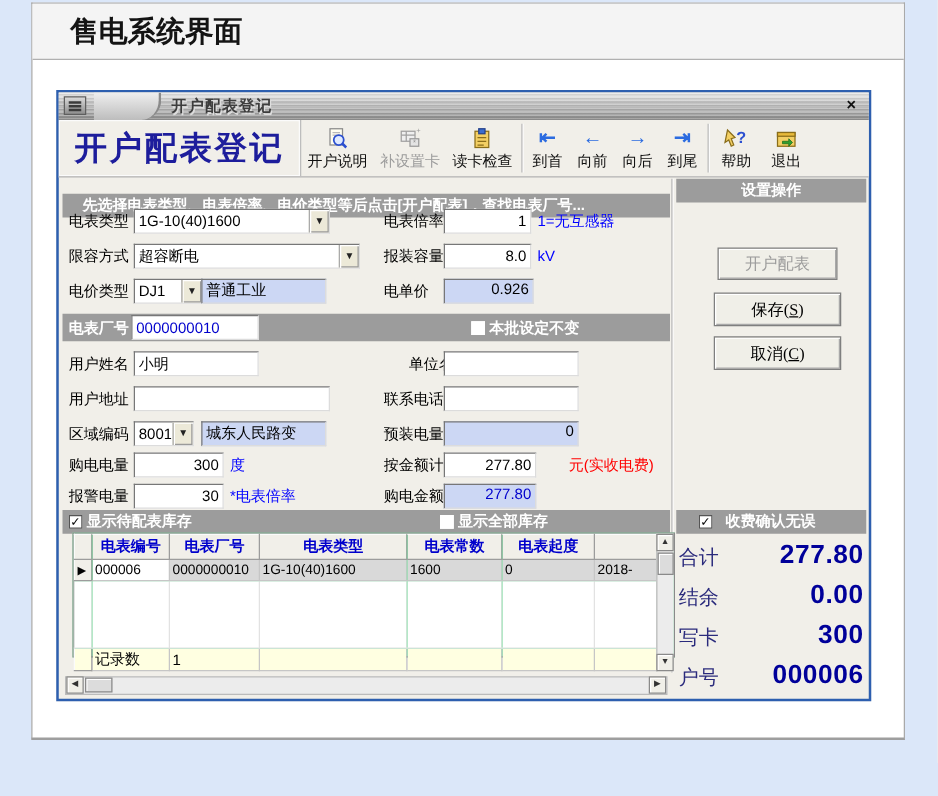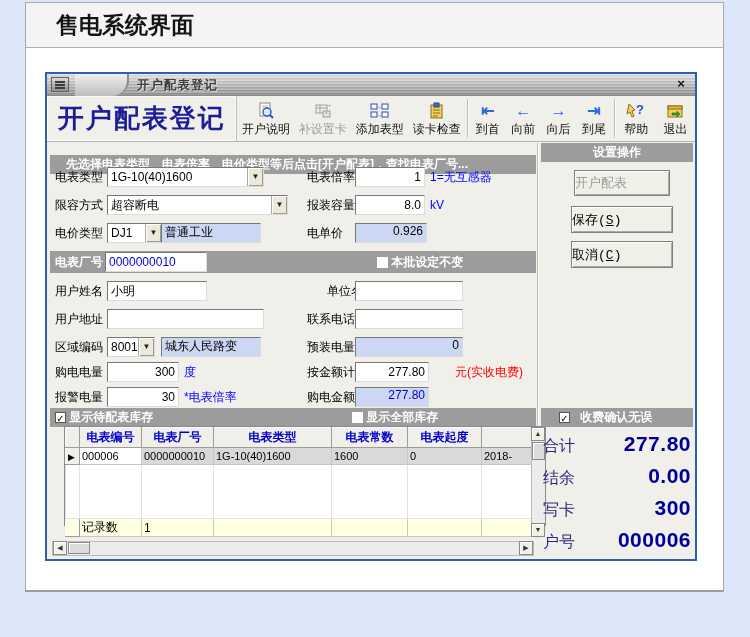--- a/index.html
+++ b/index.html
@@ -74,26 +74,26 @@
     box-shadow:inset 1px 1px 0 #fff, inset -1px -1px 0 #9a9a9a;
     font-size:8px; color:#222; text-align:center; line-height:18px; }
 
   .cb { display:inline-block; width:11px; height:11px; background:#fff; border:1px solid #555;
     vertical-align:middle; text-align:center; line-height:11px; font-size:10px; color:#000; }
   .cb.white-border { border-color:#fff; }
 
   
   .btn3d { position:absolute; background:#f0efe8; border:1px solid #7f7f7f;
     box-shadow:inset 1px 1px 0 #ffffff, inset -1px -1px 0 #a8a8a8;
-    font-size:13px; color:#000; text-align:left; font-family:Liberation Mono, monospace; }
+    font-size:13px; color:#000; text-align:center; font-family:Liberation Serif, serif;margin-top:28px; }
   .btn3d.disabled { color:#9b9b9b; }
   .btn3d u { text-decoration:underline; }
 
   
-  .grid { position:absolute; left:17px; top:352px; width:482px; height:100px;
+  .grid { position:absolute; left:11px; top:352px; width:482px; height:100px;
     background:#86efac; border:1px solid #8a8a8a; }
   .grid table { border-collapse:collapse; table-layout:fixed; width:466px; height:110px; }
   .grid th, .grid td { border:1px solid #c6c6c6; font-size:11px; padding:0 2px;
     overflow:hidden; white-space:nowrap; }
   .grid th { background:#f1efe9; color:#0000cc; font-weight:bold; font-size:12px;
     border-color:#fbfbfb #9c9c9c #9c9c9c #fbfbfb; height:20px; }
   .grid .selcol { background:#f1efe9; border-color:#fbfbfb #9c9c9c #9c9c9c #fbfbfb; }
   .grid td.d { background:#d9d9d9; height:17px; }
   .grid td.d.first { background:#fff; }
   .grid td.num { text-align:left; }
@@ -161,33 +161,20 @@
               <line x1="2" y1="6" x2="13" y2="6" stroke="#a0a0a0"></line>
               <line x1="6" y1="3" x2="6" y2="11" stroke="#a0a0a0"></line>
               <rect x="9" y="9" width="7" height="6" fill="#e4e4e4" stroke="#9a9a9a"></rect>
               <text x="12.5" y="14" font-size="6" fill="#8c8c8c" text-anchor="middle">*</text>
               <text x="14" y="4.5" font-size="6" fill="#9a9a9a">+</text>
             </svg>
         </span>
         <span>补设置卡</span>
       </button>
 
-      <button class="tbtn">
-        <span class="ic">
-          <svg width="20" height="18" viewBox="0 0 20 18">
-              <rect x="1" y="2" width="6" height="5" fill="#fffbe0" stroke="#2b4fd0"></rect>
-              <rect x="12" y="2" width="6" height="5" fill="#fffbe0" stroke="#2b4fd0"></rect>
-              <text x="9.5" y="7" font-size="6" fill="#2b4fd0" text-anchor="middle">→</text>
-              <rect x="1" y="10" width="6" height="5" fill="#fffbe0" stroke="#2b4fd0"></rect>
-              <rect x="12" y="10" width="6" height="5" fill="#fffbe0" stroke="#2b4fd0"></rect>
-              <text x="9.5" y="15" font-size="6" fill="#2b4fd0" text-anchor="middle">→</text>
-            </svg>
-        </span>
-        <span>添加表型</span>
-      </button>
 
       <button class="tbtn">
         <span class="ic">
           <svg width="18" height="18" viewBox="0 0 18 18">
               <rect x="3" y="3" width="11" height="13" fill="#f3cf63" stroke="#8a6d1a"></rect>
               <rect x="6" y="1" width="5" height="4" fill="#3a6ccf" stroke="#24408a"></rect>
               <line x1="5" y1="8" x2="12" y2="8" stroke="#8a6d1a"></line>
               <line x1="5" y1="11" x2="12" y2="11" stroke="#8a6d1a"></line>
               <line x1="5" y1="14" x2="10" y2="14" stroke="#8a6d1a"></line>
             </svg>

